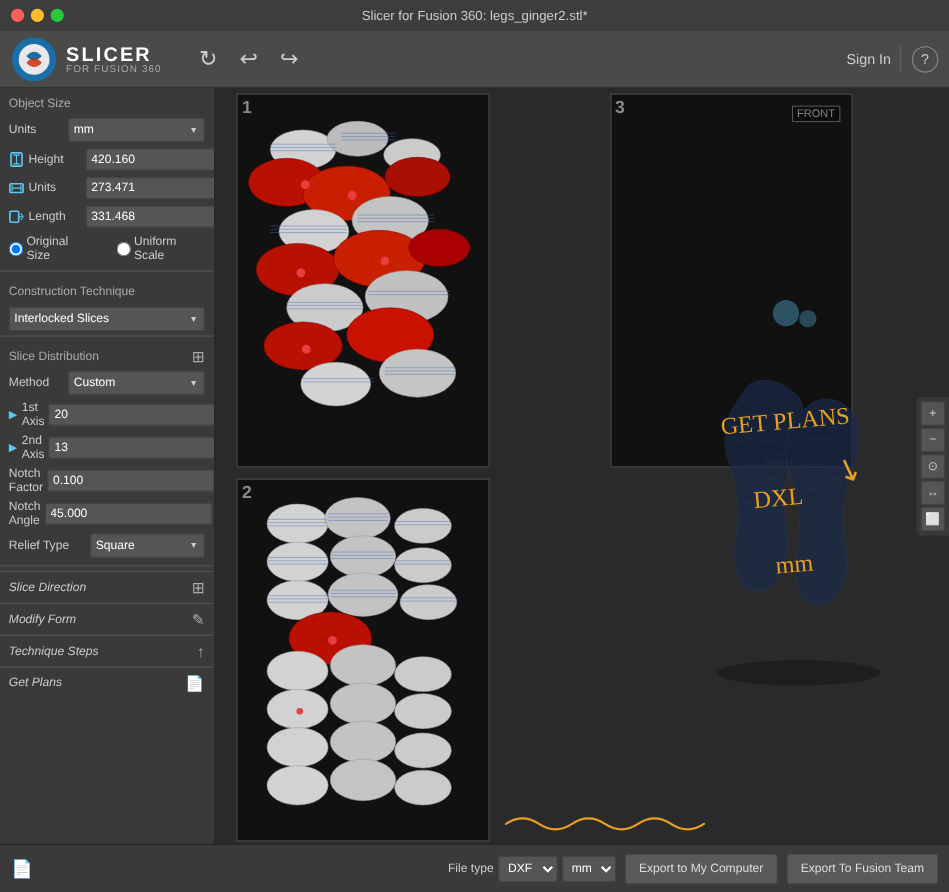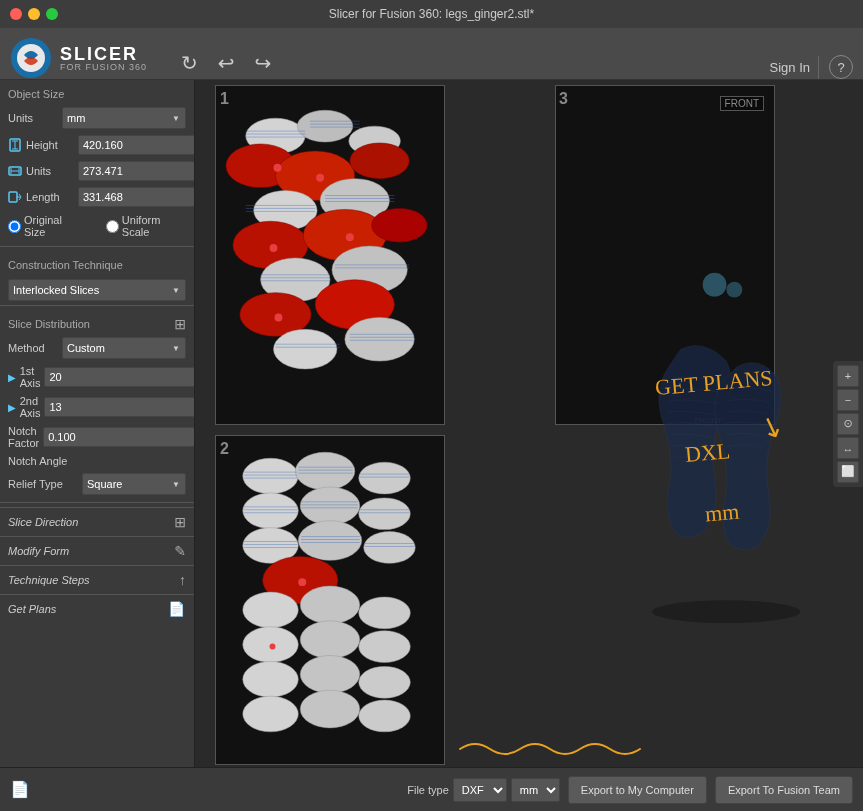--- a/index.html
+++ b/index.html
@@ -38,21 +38,21 @@
     .title-bar-title {
       color: #ccc;
       font-size: 12px;
     }
 
     
     .top-toolbar {
       background: #4a4a4a;
       height: 52px;
       display: flex;
-      align-items: flex-end;
+      align-items: center;
       padding: 0 10px;
       border-bottom: 1px solid #333;
     }
     .logo-area {
       display: flex;
       align-items: center;
       gap: 8px;
       margin-right: 20px;
     }
     .logo-icon {
@@ -630,20 +630,21 @@
     </div>
 
     <div class="notch-row">
       <span class="notch-label">Notch Factor</span>
       <input type="text" class="field-input" value="0.100" style="">
 
     </div>
 
     <div class="notch-row">
       <span class="notch-label">Notch Angle</span>
+      <input type="text" class="field-input" value="45.000" style="">
 
     </div>
 
     <div class="relief-row">
       <span class="relief-label">Relief Type</span>
       <div class="dropdown-wrapper" style="margin:0; flex:1;">
         <select>
           <option>Square</option>
         </select>
         <span class="dropdown-arrow">▼</span>

